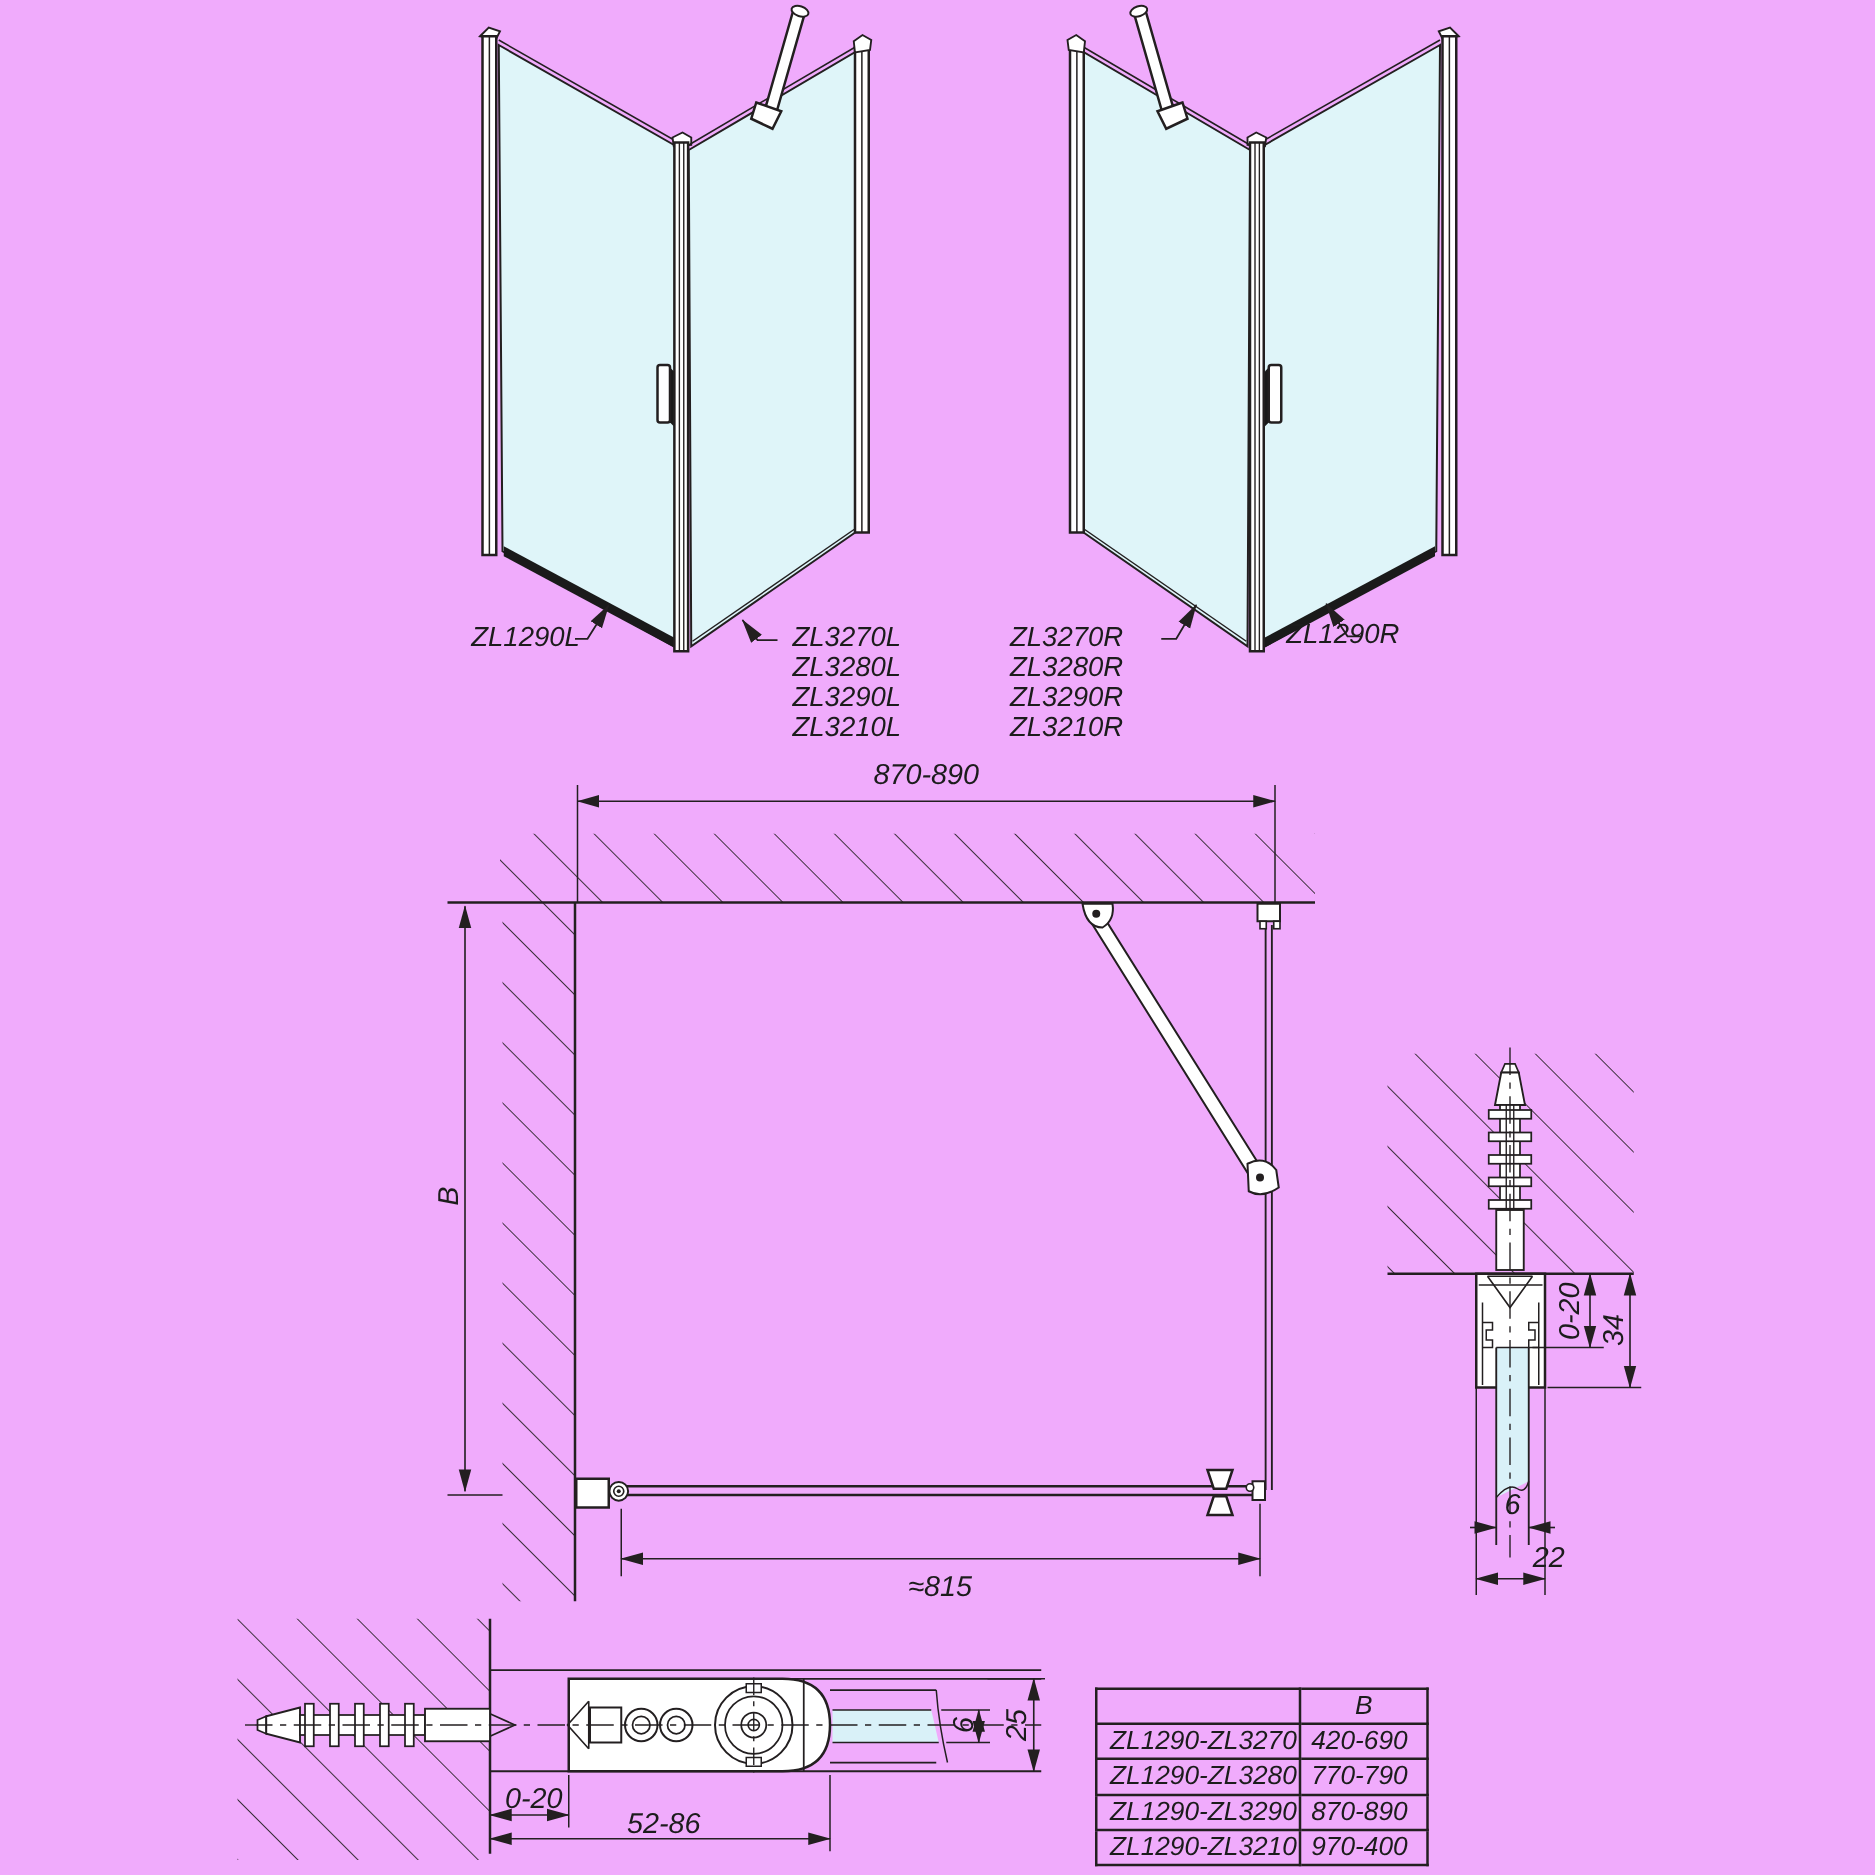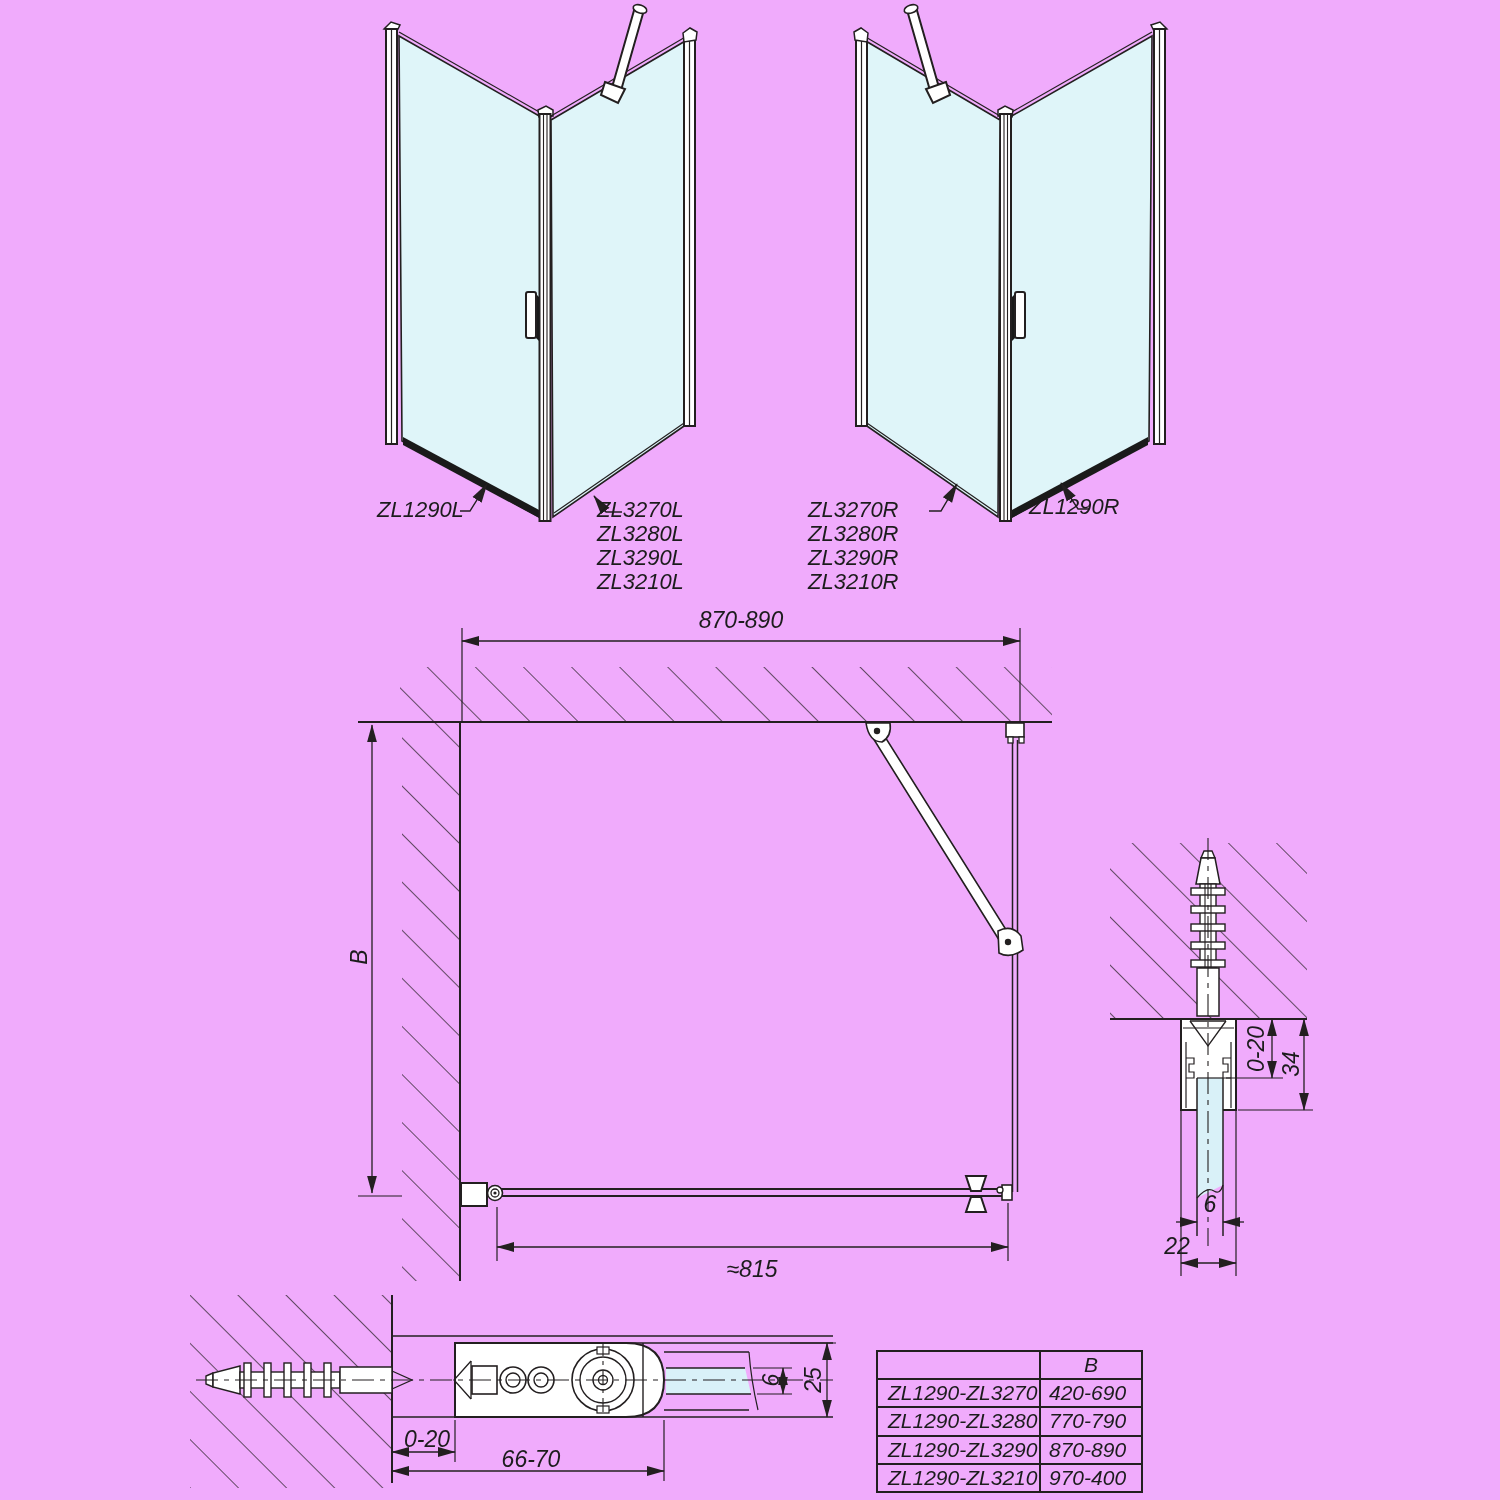--- a/index.html
+++ b/index.html
@@ -234,45 +234,45 @@
     <line x1="392" y1="1471" x2="664" y2="1471" stroke-width="1.3" marker-start="url(#ar)" marker-end="url(#ar)"></line>
     <line x1="753" y1="1368" x2="792" y2="1368" stroke-width="1.2"></line>
     <line x1="757" y1="1394" x2="792" y2="1394" stroke-width="1.2"></line>
     <line x1="783" y1="1368" x2="783" y2="1394" stroke-width="1.3" marker-start="url(#ar)" marker-end="url(#ar)"></line>
     <line x1="790" y1="1343" x2="836" y2="1343" stroke-width="1.2"></line>
     <line x1="827" y1="1343" x2="827" y2="1417" stroke-width="1.3" marker-start="url(#ar)" marker-end="url(#ar)"></line>
   </g>
 </svg>
 
 <div class="t" style="left:377px;top:498px">ZL1290L</div>
-<div class="t" style="left:597px;top:498px">
+<div class="t" style="left:634px;top:498px">
   <div>ZL3270L</div>
   <div>ZL3280L</div>
   <div>ZL3290L</div>
   <div>ZL3210L</div>
 </div>
 <div class="t" style="left:808px;top:498px">
   <div>ZL3270R</div>
   <div>ZL3280R</div>
   <div>ZL3290R</div>
   <div>ZL3210R</div>
 </div>
 <div class="t" style="left:1029px;top:495px">ZL1290R</div>
 
 <div class="tc" style="left:741px;top:620px">870-890</div>
 <div class="tr" style="left:359px;top:957px">B</div>
 <div class="tc" style="left:752px;top:1269px">≈815</div>
 
 <div class="tr" style="left:1256px;top:1049px">0-20</div>
 <div class="tr" style="left:1291px;top:1064px">34</div>
 <div class="tc" style="left:1210px;top:1204px">6</div>
-<div class="tc" style="left:1177px;top:1246px">22</div>
+<div class="tc" style="left:1239px;top:1246px">22</div>
 
 <div class="tc" style="left:427px;top:1439px">0-20</div>
-<div class="tc" style="left:531px;top:1459px">66-70</div>
+<div class="tc" style="left:531px;top:1459px">52-86</div>
 <div class="tr" style="left:771px;top:1380px">6</div>
 <div class="tr" style="left:813px;top:1380px">25</div>
 
 <table class="size">
   <tbody>
         <tr>
     <td></td>
     <td class="b hb">B</td>
   </tr>
   <tr>

